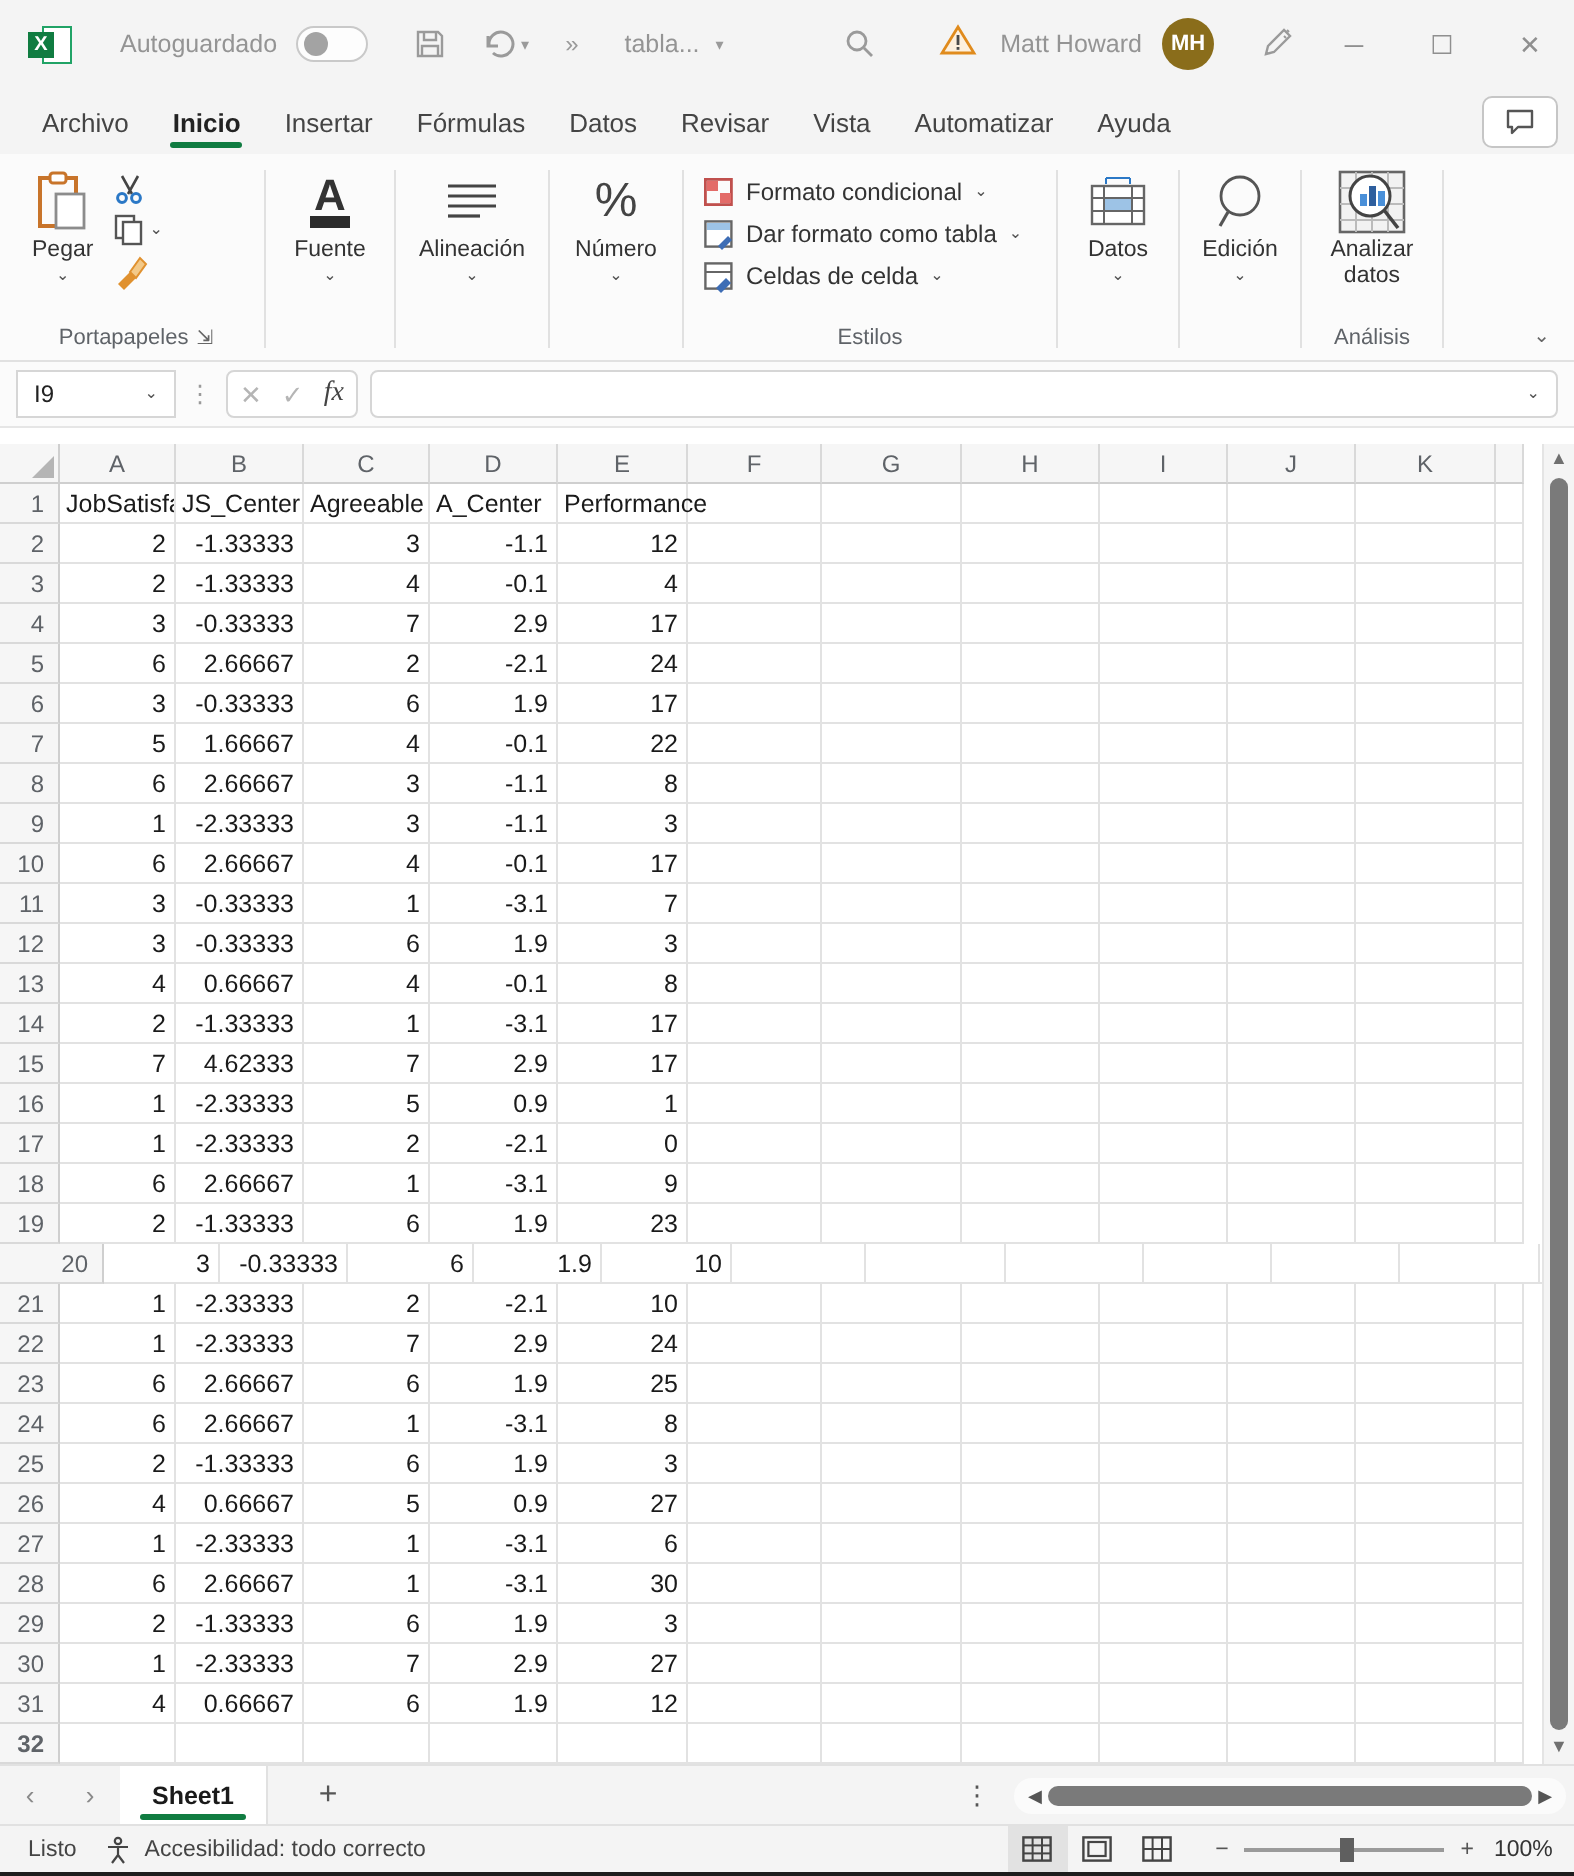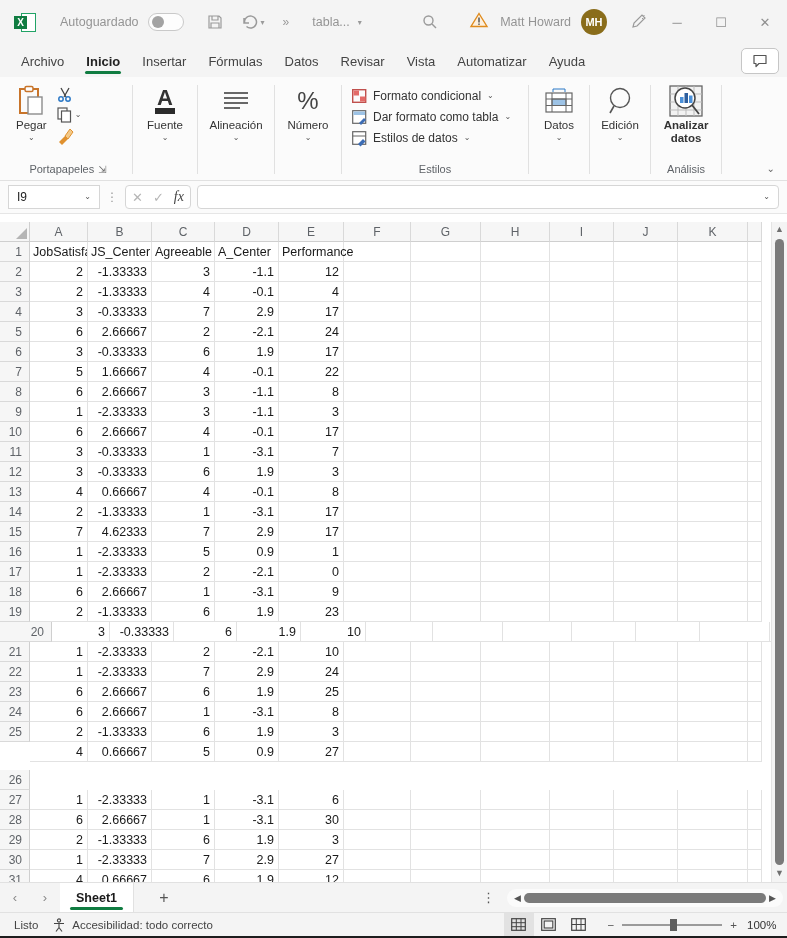--- a/index.html
+++ b/index.html
@@ -53,21 +53,21 @@
   .font-A { font-size:22px; font-weight:bold; color:#333; line-height:0.9; border-bottom:6px solid #2b2b2b; padding:0 2px; }
   .pct { font-size:24px; color:#444; }
   .styles-col { display:flex; flex-direction:column; gap:7px; padding:8px 6px 0 6px; }
   .style-row { display:flex; align-items:center; gap:6px; font-size:12px; color:#333; white-space:nowrap; }
   .launcher { position:absolute; font-size:10px; color:#666; }
   .ribbon-collapse { position:absolute; right:12px; bottom:6px; color:#666; font-size:10px; }
   .an-label { width:56px; }
 
   
   .fbar { height:33px; background:#fbfbfb; display:flex; align-items:center; padding:3px 8px 3px 8px; gap:6px; flex:0 0 auto; border-bottom:1px solid #e6e6e6;}
-  .namebox { width:92px; height:24px; background:#fff; border:1px solid #d6d6d6; border-radius:0; display:flex;
+  .namebox { width:80px; height:24px; background:#fff; border:1px solid #d6d6d6; border-radius:0; display:flex;
     align-items:center; padding:0 8px; font-size:12px; color:#222; }
   .namebox .nb-chev { margin-left:auto; }
   .fdots { color:#9a9a9a; font-size:12px; letter-spacing:1px; }
   .fbtns { height:24px; border:1px solid #d6d6d6; border-radius:4px; background:#fff; display:flex; align-items:center; padding:0 6px; gap:10px; }
   .fx { font-style:italic; font-family:"Liberation Serif", serif; font-size:14px; color:#444; }
   .finput { flex:1; height:24px; background:#fff; border:1px solid #d6d6d6; border-radius:4px; display:flex; align-items:center; padding:0 8px; color:#222; font-size:12px; }
   .finput .fi-chev { margin-left:auto; }
 
   
   .gridwrap { flex:1; display:flex; min-height:0; background:#fff; padding-top:8px; }
@@ -312,21 +312,21 @@
               </svg>
             <span>Dar formato como tabla</span>
             <span class="chev">⌄</span>
           </div>
           <div class="style-row">
             <svg width="15" height="14" viewBox="0 0 15 14">
                 <rect x="0.7" y="0.7" width="13" height="12.6" fill="#fff" stroke="#666" stroke-width="1.2"></rect>
                 <line x1="0.7" y1="5" x2="13.7" y2="5" stroke="#666"></line>
                 <path d="M6 13 l5-5 2.5 2.5 -5 5z" fill="#3d6db5"></path>
               </svg>
-            <span>Estilos de datos</span>
+            <span>Celdas de celda</span>
             <span class="chev">⌄</span>
           </div>
         </div>
       </div>
       <div class="rgroup-label">
           <span>Estilos</span>
         </div>
     </div>
     <div class="rsep"></div>
 
@@ -364,21 +364,21 @@
           <span class="blabel">Edición</span>
           <span class="chev">⌄</span>
         </div>
       </div>
       <div class="rgroup-label"></div>
     </div>
     <div class="rsep"></div>
 
     <div class="rgroup" style="width:70px;">
       <div class="rgroup-body" style="justify-content:center;">
-        <div class="bigbtn" style="padding:4px 2px 2px;font-weight:bold;">
+        <div class="bigbtn" style="padding:4px 2px 2px;">
           <div class="bic">
             <svg width="34" height="32" viewBox="0 0 34 32">
                 <rect x="1" y="1" width="32" height="30" fill="#f2f2f2" stroke="#666" stroke-width="1.3"></rect>
                 <g stroke="#bbb" stroke-width="1">
                   <line x1="1" y1="9" x2="33" y2="9"></line>
                   <line x1="1" y1="17" x2="33" y2="17"></line>
                   <line x1="1" y1="25" x2="33" y2="25"></line>
                   <line x1="9" y1="1" x2="9" y2="31"></line>
                   <line x1="17" y1="1" x2="17" y2="31"></line>
                   <line x1="25" y1="1" x2="25" y2="31"></line>
@@ -805,21 +805,21 @@
           <div class="gc num" style="width: 65px;">3</div>
           <div class="gc num" style="width: 67px;"></div>
           <div class="gc num" style="width: 70px;"></div>
           <div class="gc num" style="width: 69px;"></div>
           <div class="gc num" style="width: 64px;"></div>
           <div class="gc num" style="width: 64px;"></div>
           <div class="gc num" style="width: 70px;"></div>
           <div class="gc num" style="width: 14px;"></div>
         </div>
         <div class="grow">
-          <div class="gc rowhdr" style="width: 30px; margin-top: 28px;">26</div>
+          <div class="gc rowhdr" style="width: 30px;">26</div>
           <div class="gc num" style="width: 58px;">4</div>
           <div class="gc num" style="width: 64px;">0.66667</div>
           <div class="gc num" style="width: 63px;">5</div>
           <div class="gc num" style="width: 64px;">0.9</div>
           <div class="gc num" style="width: 65px;">27</div>
           <div class="gc num" style="width: 67px;"></div>
           <div class="gc num" style="width: 70px;"></div>
           <div class="gc num" style="width: 69px;"></div>
           <div class="gc num" style="width: 64px;"></div>
           <div class="gc num" style="width: 64px;"></div>

